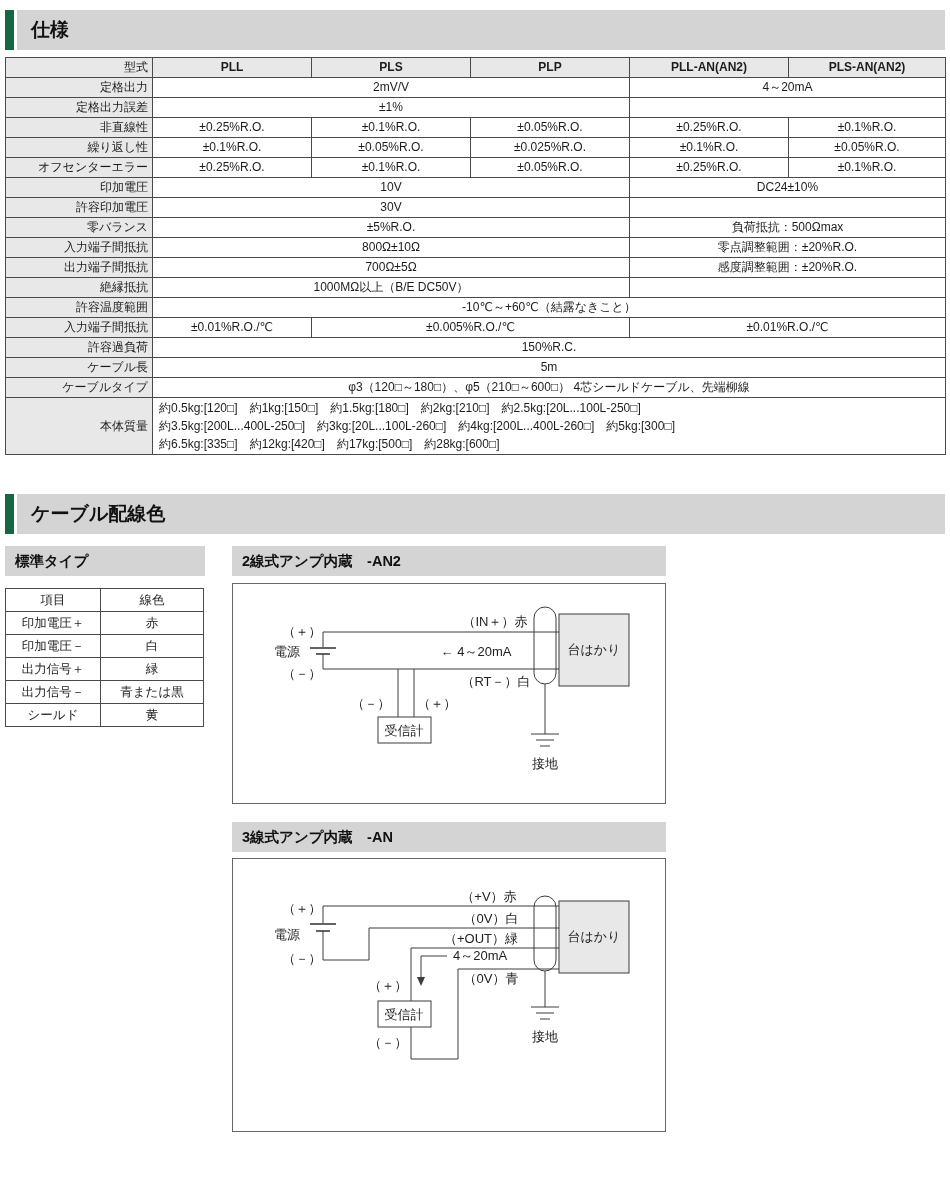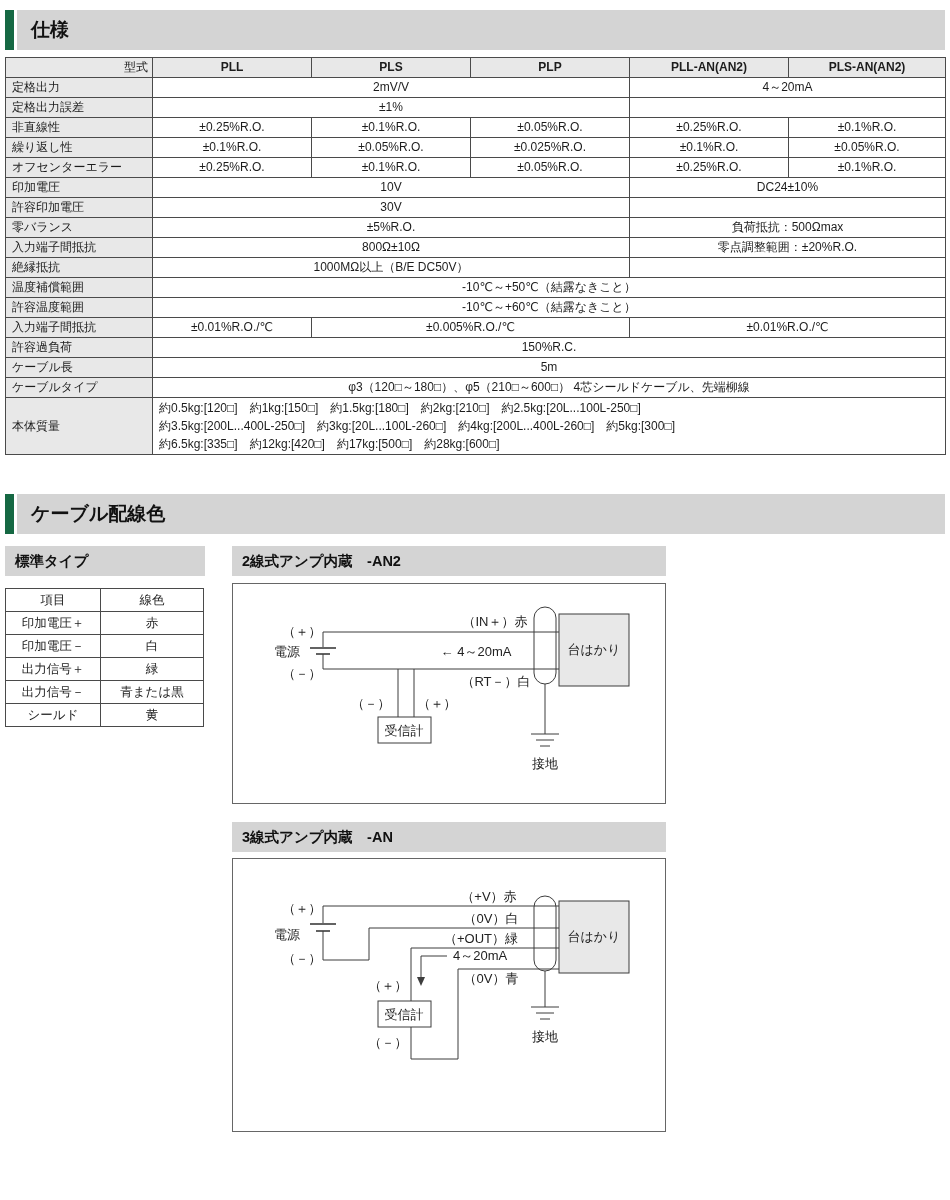--- a/index.html
+++ b/index.html
@@ -10,21 +10,21 @@
   .section-bar{display:flex;align-items:stretch;height:40px;margin-bottom:0;}
   .accent{width:9px;background:#156843;flex:0 0 9px;margin-right:3px;}
   .section-bar .bar{flex:1;background:#d4d4d4;display:flex;align-items:center;}
   .section-bar h2{margin:0 0 0 14px;font-size:19px;font-weight:bold;color:#111;}
 
   
   table.spec{border-collapse:collapse;table-layout:fixed;width:940px;margin-top:7px;font-size:12px;}
   table.spec th,table.spec td{border:1px solid #4a4a4a;padding:1px 4px;height:17px;line-height:15px;vertical-align:middle;}
   table.spec thead th{background:#e8e8e8;font-weight:bold;text-align:center;}
   table.spec thead th.corner{text-align:right;font-weight:normal;padding-left:6px;}
-  table.spec th.rowlabel{background:#e8e8e8;font-weight:normal;text-align:left;padding-left:6px;}
+  table.spec th.rowlabel{background:#e8e8e8;font-weight:normal;text-align:right;padding-left:6px;}
   table.spec td{background:#fff;text-align:center;}
   table.spec td.left{text-align:left;padding-left:6px;}
   table.spec td.left div{line-height:18px;}
 
   
   .wiring-wrap{display:flex;margin-top:12px;}
   .wiring-left{width:200px;flex:0 0 200px;margin-right:27px;}
   .wiring-right{width:434px;flex:0 0 434px;}
   .sub-bar{background:#d4d4d4;height:30px;display:flex;align-items:center;}
   .sub-bar span{margin-left:10px;font-size:14.5px;font-weight:bold;color:#111;}
@@ -119,27 +119,28 @@
           <th class="rowlabel">零バランス</th>
           <td colspan="3">±5%R.O.</td>
           <td colspan="2">負荷抵抗：500Ωmax</td>
         </tr>
         <tr>
           <th class="rowlabel">入力端子間抵抗</th>
           <td colspan="3">800Ω±10Ω</td>
           <td colspan="2">零点調整範囲：±20%R.O.</td>
         </tr>
         <tr>
+          <th class="rowlabel">出力端子間抵抗</th>
+          <td colspan="3">700Ω±5Ω</td>
+          <td colspan="2">感度調整範囲：±20%R.O.</td>
+        </tr>
+        <tr>
           <th class="rowlabel">絶縁抵抗</th>
           <td colspan="3">1000MΩ以上（B/E DC50V）</td>
           <td colspan="2"></td>
-        </tr>
-        <tr>
-          <th class="rowlabel">温度補償範囲</th>
-          <td colspan="5">-10℃～+50℃（結露なきこと）</td>
         </tr>
         <tr>
           <th class="rowlabel">許容温度範囲</th>
           <td colspan="5">-10℃～+60℃（結露なきこと）</td>
         </tr>
         <tr>
           <th class="rowlabel">入力端子間抵抗</th>
           <td colspan="1">±0.01%R.O./℃</td>
           <td colspan="2">±0.005%R.O./℃</td>
           <td colspan="2">±0.01%R.O./℃</td>

